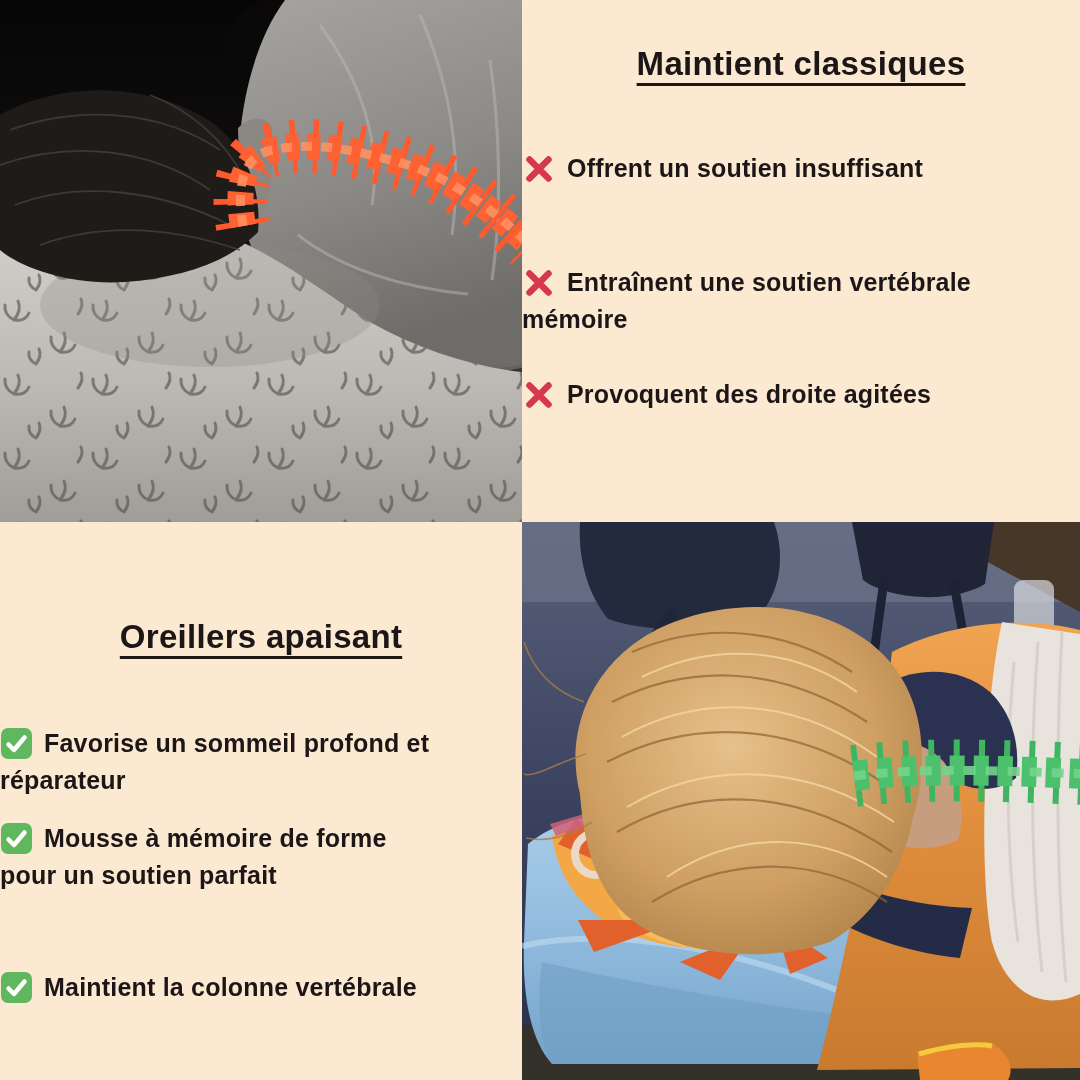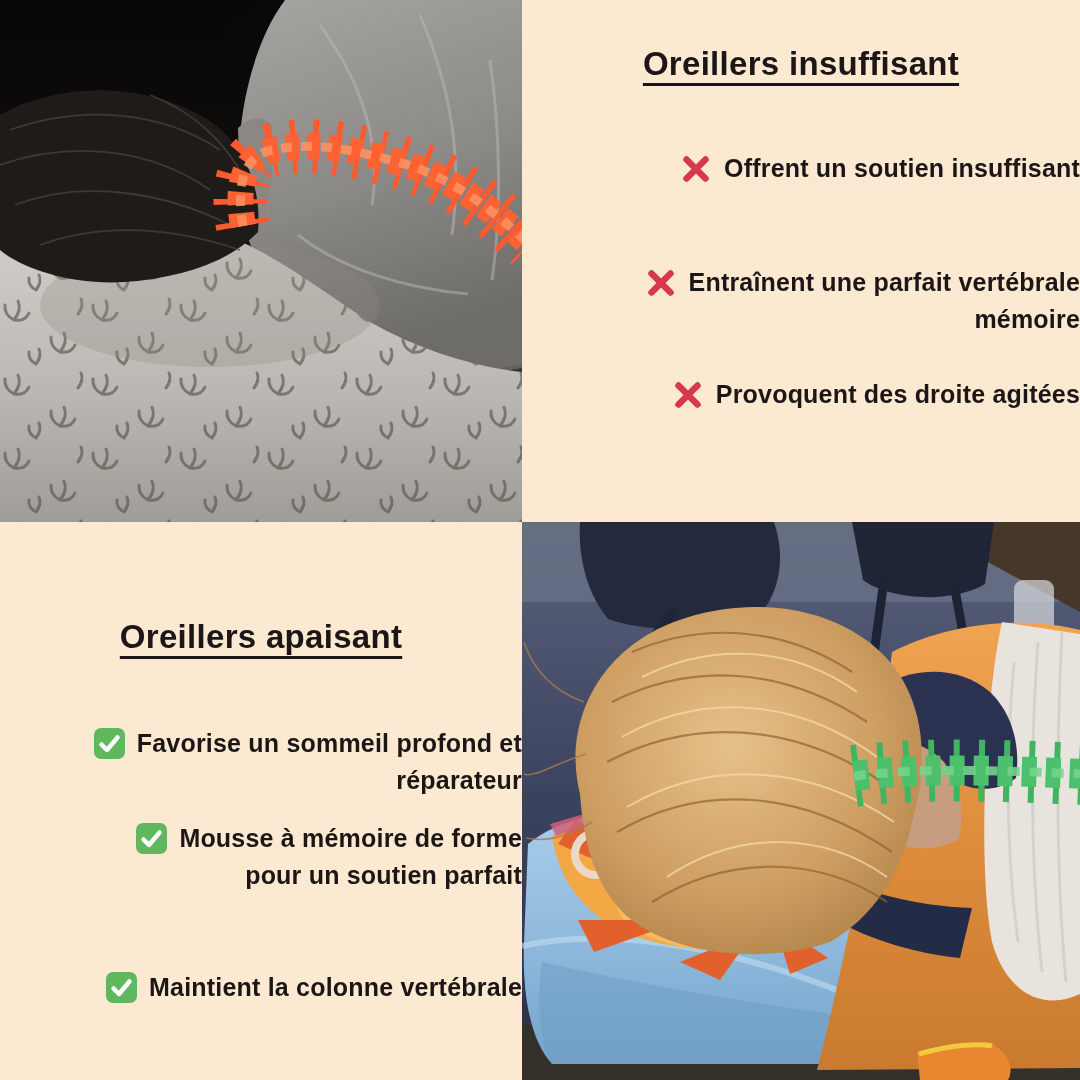--- a/index.html
+++ b/index.html
@@ -15,21 +15,21 @@
   .panel { position:absolute; color:#1c1617; }
   .panel-classic { left:522px; top:0; width:558px; height:522px; }
   .panel-soothing { left:0; top:522px; width:522px; height:558px; }
 
   .title { position:absolute; left:0; right:0; text-align:center;
            font-size:33px; font-weight:700; letter-spacing:.3px; }
   .title .u { text-decoration:underline; text-decoration-thickness:3px;
               text-underline-offset:8px; text-decoration-skip-ink:none; }
 
   .item { position:absolute; left:0; right:0; }
-  .line { display:flex; justify-content:flex-end; align-items:center; gap:11px;
+  .line { display:flex; justify-content:flex-start; align-items:center; gap:11px;
           height:37px; font-size:25px; font-weight:700; letter-spacing:.2px;
           white-space:nowrap; }
   .icon { display:inline-flex; align-items:center; justify-content:center; flex:0 0 auto; }
   .icon svg { display:block; }
 </style>
 </head>
 <body>
 
 <div class="canvas">
 
@@ -94,42 +94,42 @@
       <g>
         <path d="M243,226 C236,186 243,156 272,150 C318,141 352,150 398,162 C446,175 488,205 530,245" fill="none" stroke="#ff5a2e" stroke-width="54" stroke-dasharray="5 17"></path>
         <path d="M243,226 C236,186 243,156 272,150 C318,141 352,150 398,162 C446,175 488,205 530,245" fill="none" stroke="#fe6233" stroke-width="26" stroke-dasharray="13 8"></path>
         <path d="M243,226 C236,186 243,156 272,150 C318,141 352,150 398,162 C446,175 488,205 530,245" fill="none" stroke="#ff9060" stroke-width="9" stroke-dasharray="11 9" opacity="0.9"></path>
       </g>
     </svg>
   </div>
 
   <section class="panel panel-classic">
     <h2 class="title" style="top:45px">
-      <span class="u">Oreillers insuffisant</span>
+      <span class="u">Maintient classiques</span>
     </h2>
 
     <div class="item" style="top:150px">
       <div class="line">
         <span class="icon">
           <svg width="34" height="34" viewBox="0 0 34 34">
               <path d="M7.5 7.5 L26.5 26.5 M26.5 7.5 L7.5 26.5" stroke-width="6.5" stroke-linecap="round" fill="none" stroke="#d6394f"></path>
             </svg>
         </span>
         <span>Offrent un soutien insuffisant</span>
       </div>
     </div>
 
     <div class="item" style="top:264px">
       <div class="line">
         <span class="icon">
           <svg width="34" height="34" viewBox="0 0 34 34">
               <path d="M7.5 7.5 L26.5 26.5 M26.5 7.5 L7.5 26.5" stroke-width="6.5" stroke-linecap="round" fill="none" stroke="#d6394f"></path>
             </svg>
         </span>
-        <span>Entraînent une parfait vertébrale</span>
+        <span>Entraînent une soutien vertébrale</span>
       </div>
       <div class="line">mémoire</div>
     </div>
 
     <div class="item" style="top:376px">
       <div class="line">
         <span class="icon">
           <svg width="34" height="34" viewBox="0 0 34 34">
               <path d="M7.5 7.5 L26.5 26.5 M26.5 7.5 L7.5 26.5" stroke-width="6.5" stroke-linecap="round" fill="none" stroke="#d6394f"></path>
             </svg>

